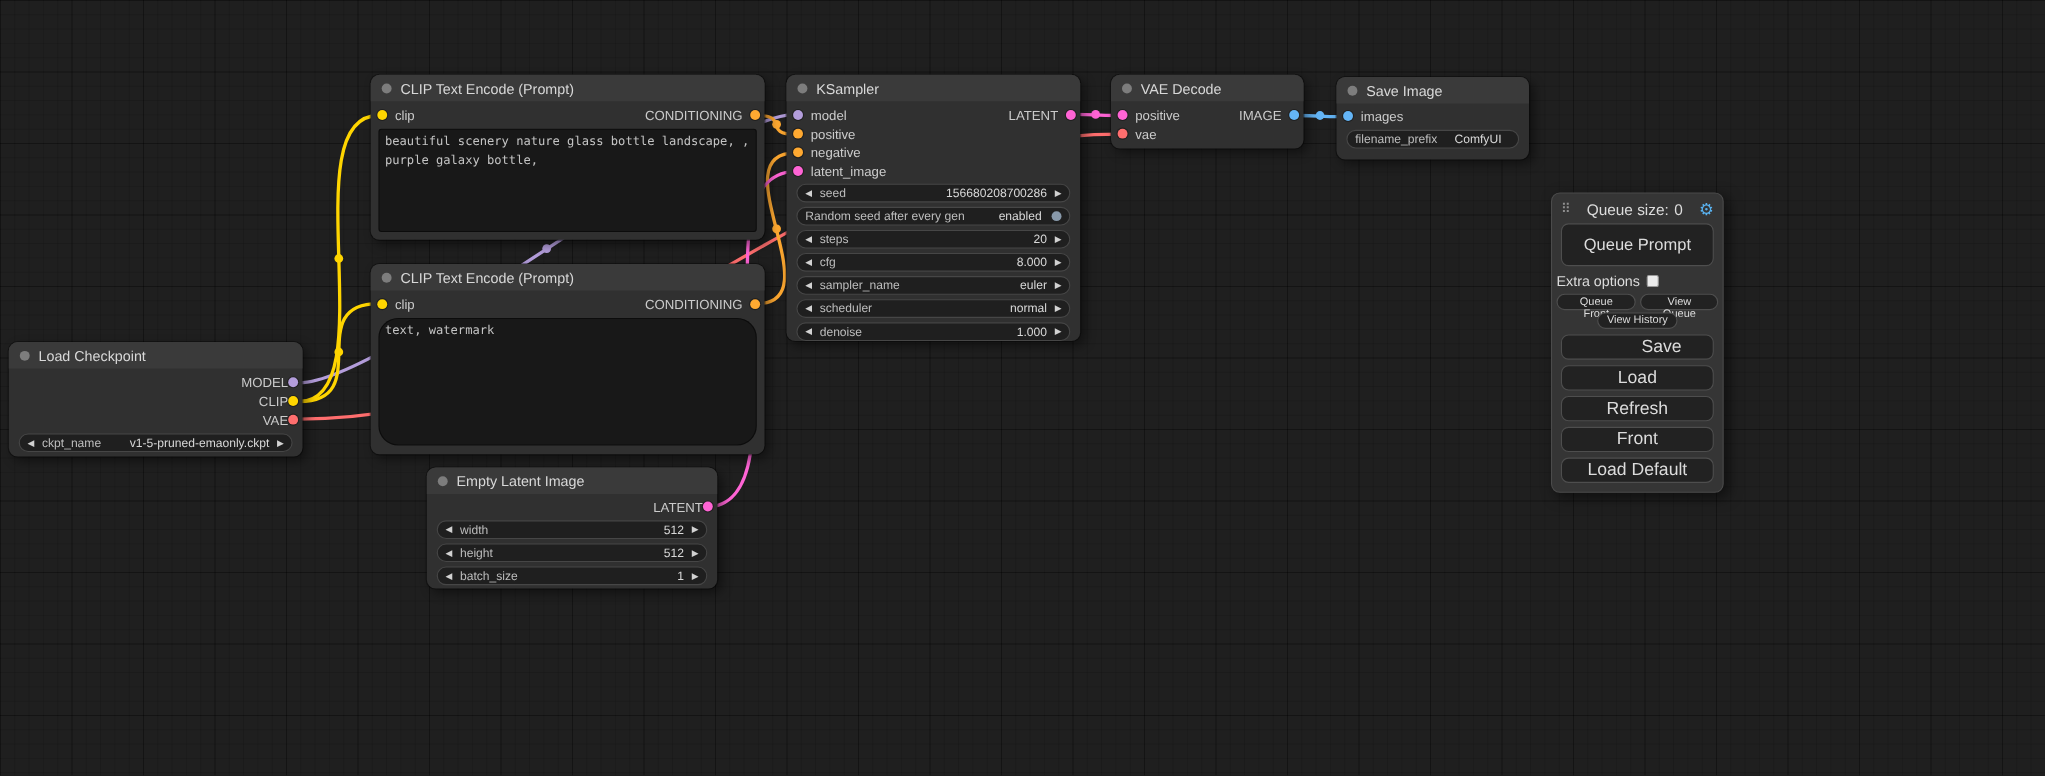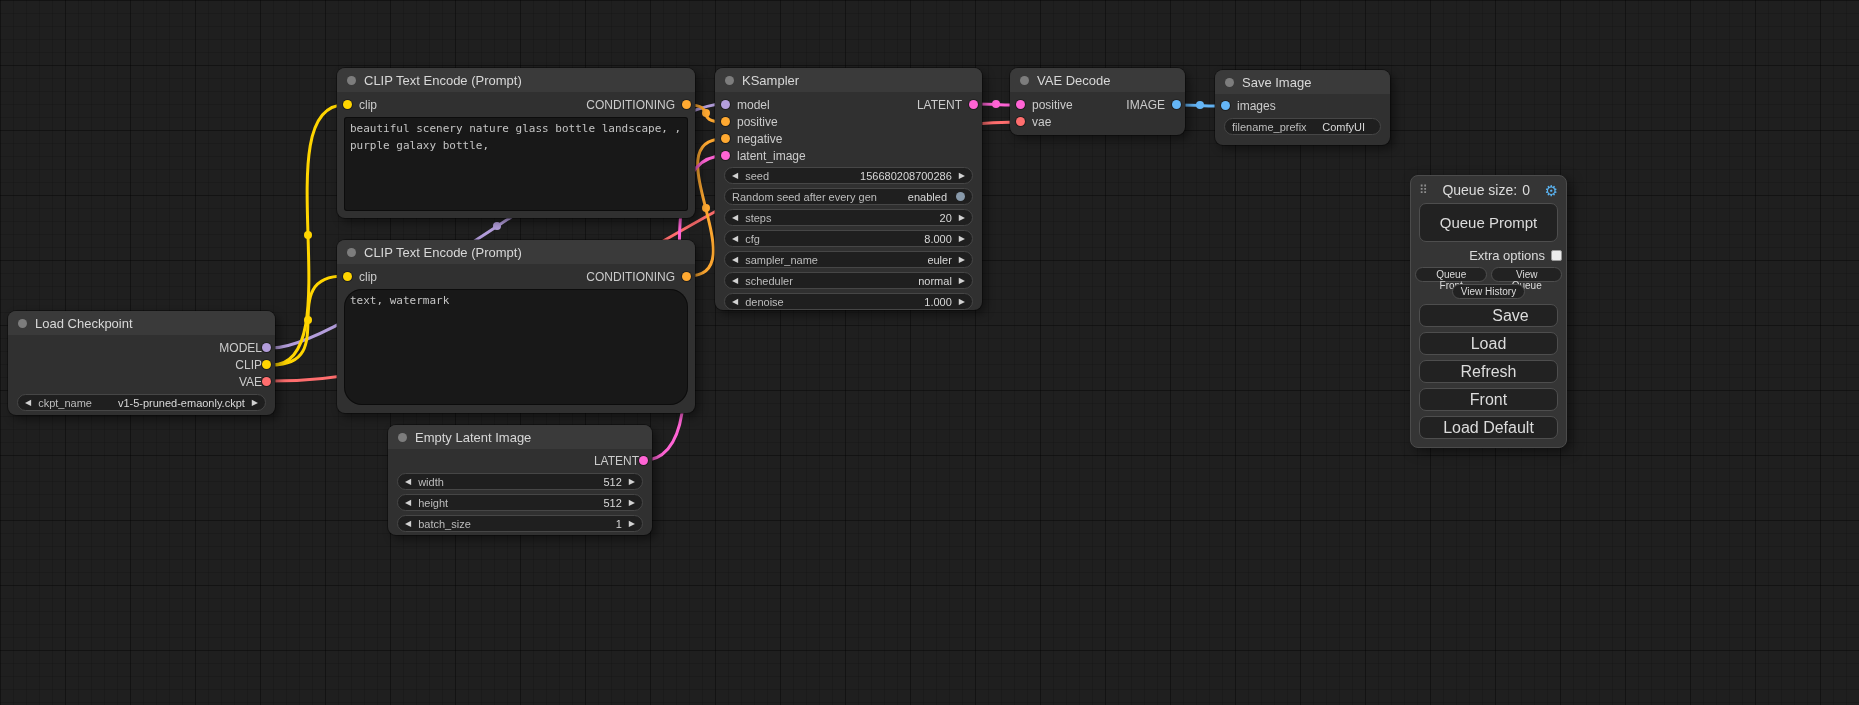--- a/index.html
+++ b/index.html
@@ -71,21 +71,21 @@
   .drag-handle{font-size:12px;color:#8f8f8f;cursor:grab;}
   .queue-size{flex:1;text-align:center;font-size:14px;color:#dcdcdc;display:flex;justify-content:center;gap:5px;}
   .gear{font-size:15px;color:var(--c-gear);cursor:pointer;line-height:1;}
   .btn{
     display:block;background:#222;border:1px solid #4e4e4e;color:#dcdcdc;
     border-radius:7px;cursor:pointer;font-family:"Liberation Sans",sans-serif;
   }
   .btn.full{width:calc(100% - 8px);margin:5px 4px 0;height:23px;font-size:16px;}
   .btn.queue{height:39px;font-size:15px;margin-top:3px;}
   .btn.tiny{display:inline-block;font-size:10px;padding:1px 8px 2px;border-radius:8px;height:15px;line-height:1.1;}
-  .extra-row{display:flex;justify-content:flex-end;align-items:center;gap:6px;height:19px;margin-top:4px;font-size:13px;color:#dcdcdc;}
+  .extra-row{display:flex;justify-content:flex-start;align-items:center;gap:6px;height:19px;margin-top:4px;font-size:13px;color:#dcdcdc;}
   .checkbox{width:11px;height:11px;background:#ececec;border-radius:2px;border:1px solid #9a9a9a;cursor:pointer;}
   .small-row{display:flex;justify-content:center;gap:4px;margin-top:2px;}
   .gap-top{margin-top:12px;padding-left:44px;}
 </style>
 </head>
 <body>
 
 <div class="canvas">
 
   <svg class="wires" width="1859" height="705" viewBox="0 0 1859 705">

